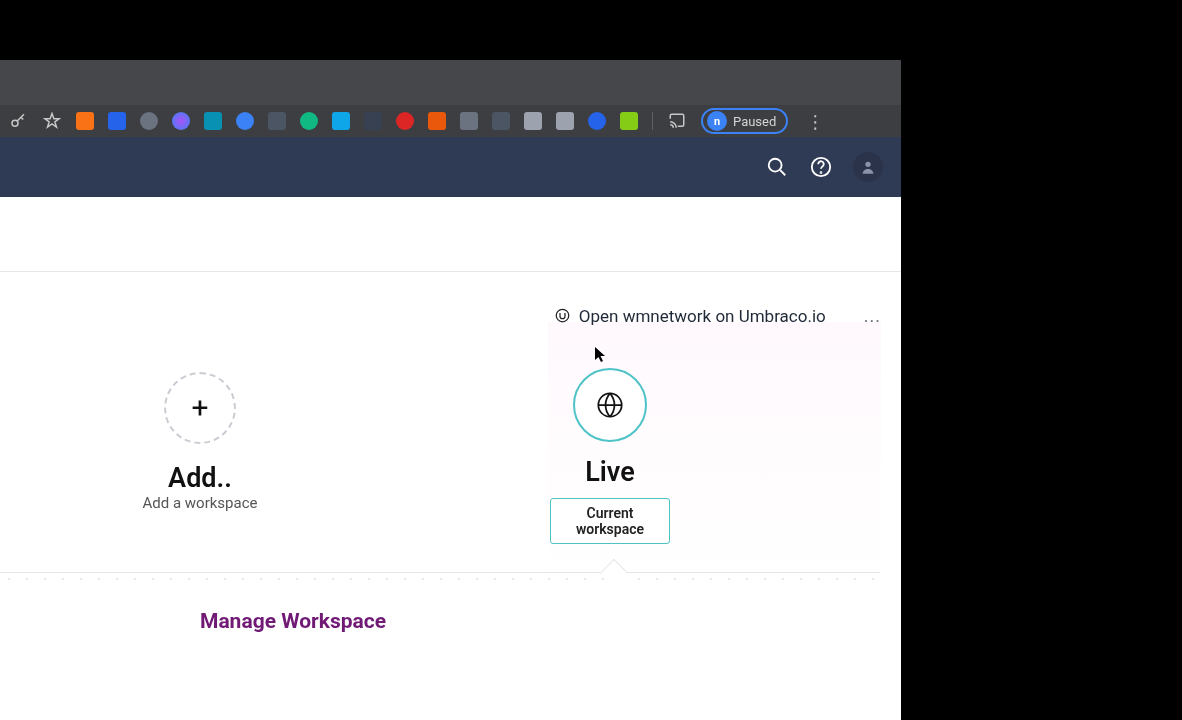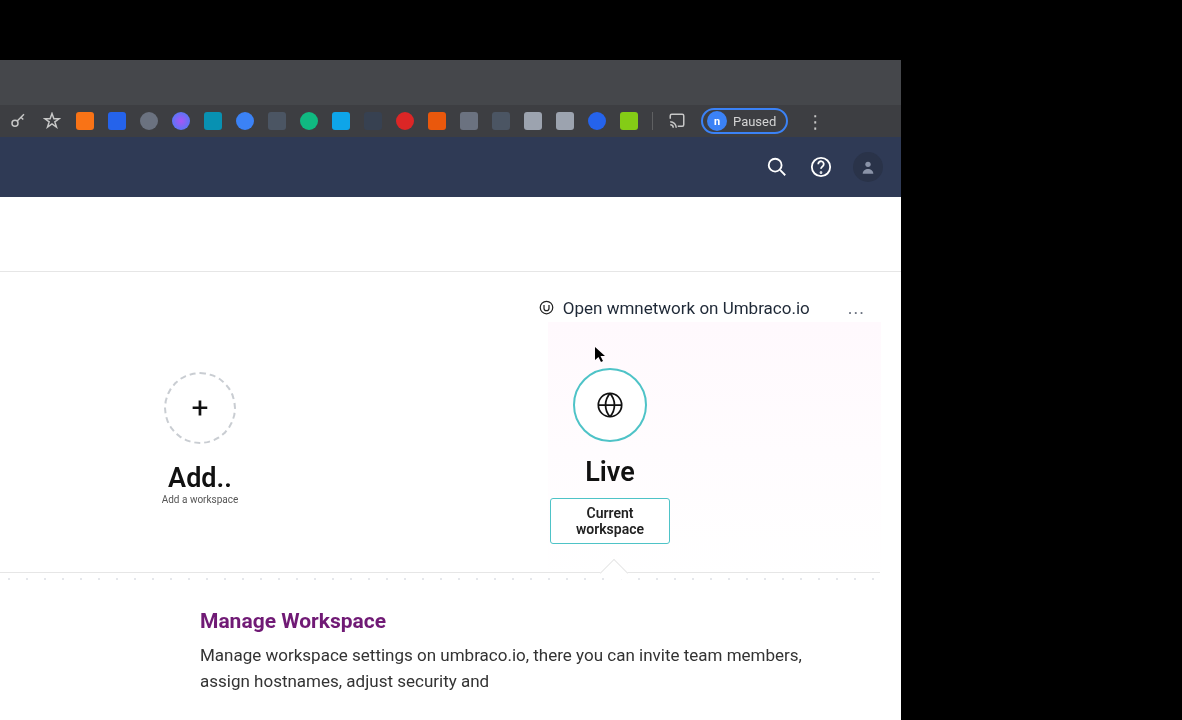--- a/index.html
+++ b/index.html
@@ -153,27 +153,27 @@
       width: 100%;
       height: calc(100% - 137px);
       background: #fff;
     }
     .top-white {
       height: 75px;
       border-bottom: 1px solid #e6e6e6;
     }
     .sub-links {
       position: absolute;
-      top: 100px;
+      top: 108px;
       left: 0;
       width: 100%;
       display: flex;
       align-items: center;
       justify-content: flex-end;
-      padding-right: 30px;
+      padding-right: 14px;
       gap: 32px;
       font-size: 17px;
       color: #1f2937;
     }
     .sub-link {
       display: flex;
       align-items: center;
       gap: 8px;
       cursor: pointer;
     }
@@ -223,21 +223,21 @@
       color: #111;
       font-weight: 400;
       line-height: 1;
     }
     .card-add .title {
       font-size: 27px;
       font-weight: 600;
       color: #111;
     }
     .card-add .subtitle {
-      font-size: 10px;
+      font-size: 15px;
       color: #555;
     }
     .card-live {
       position: absolute;
       left: 550px;
       top: -4px;
       width: 120px;
       text-align: center;
     }
     .solid-circle {
@@ -443,17 +443,16 @@
         <div class="title">Live</div>
         <span class="badge-current">Current workspace</span>
       </div>
     </div>
 
     <div class="manage-panel">
       <div class="dot-strip"></div>
       <div class="pointer-notch"></div>
       <div class="manage-inner">
         <h2>Manage Workspace</h2>
-        <p>Manage workspace settings on umbraco.io, there you can invite team members, assign hostnames, adjust security and</p>
       </div>
     </div>
   </div>
 </div>
 
 </body></html>

